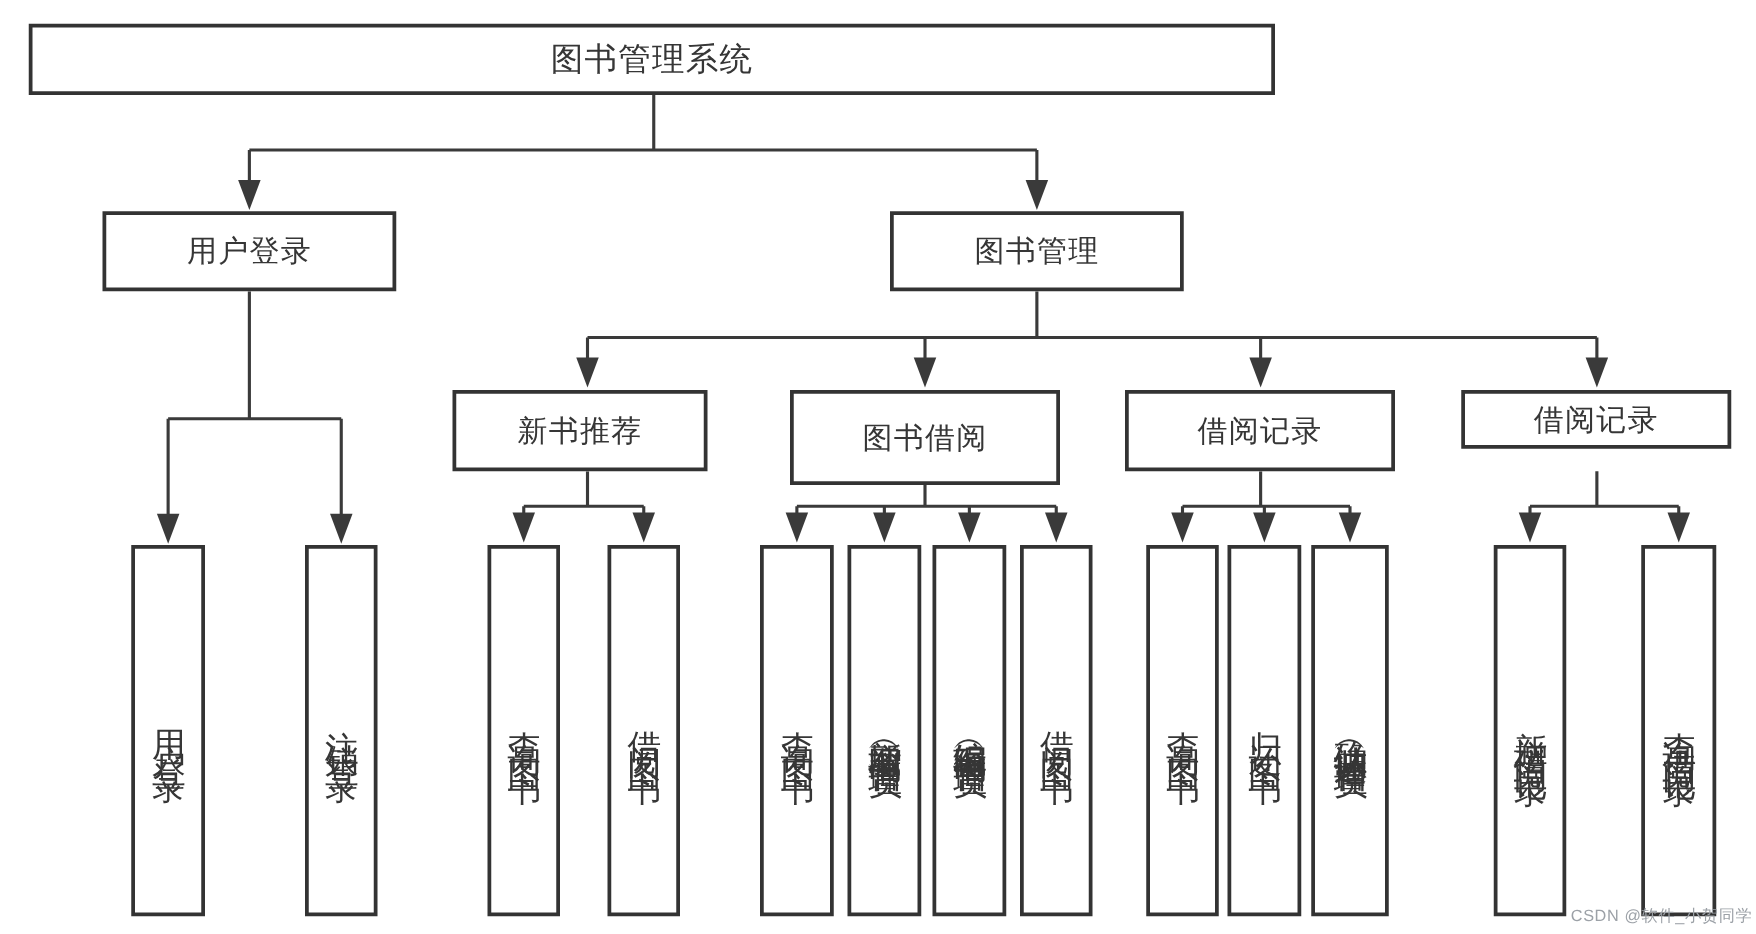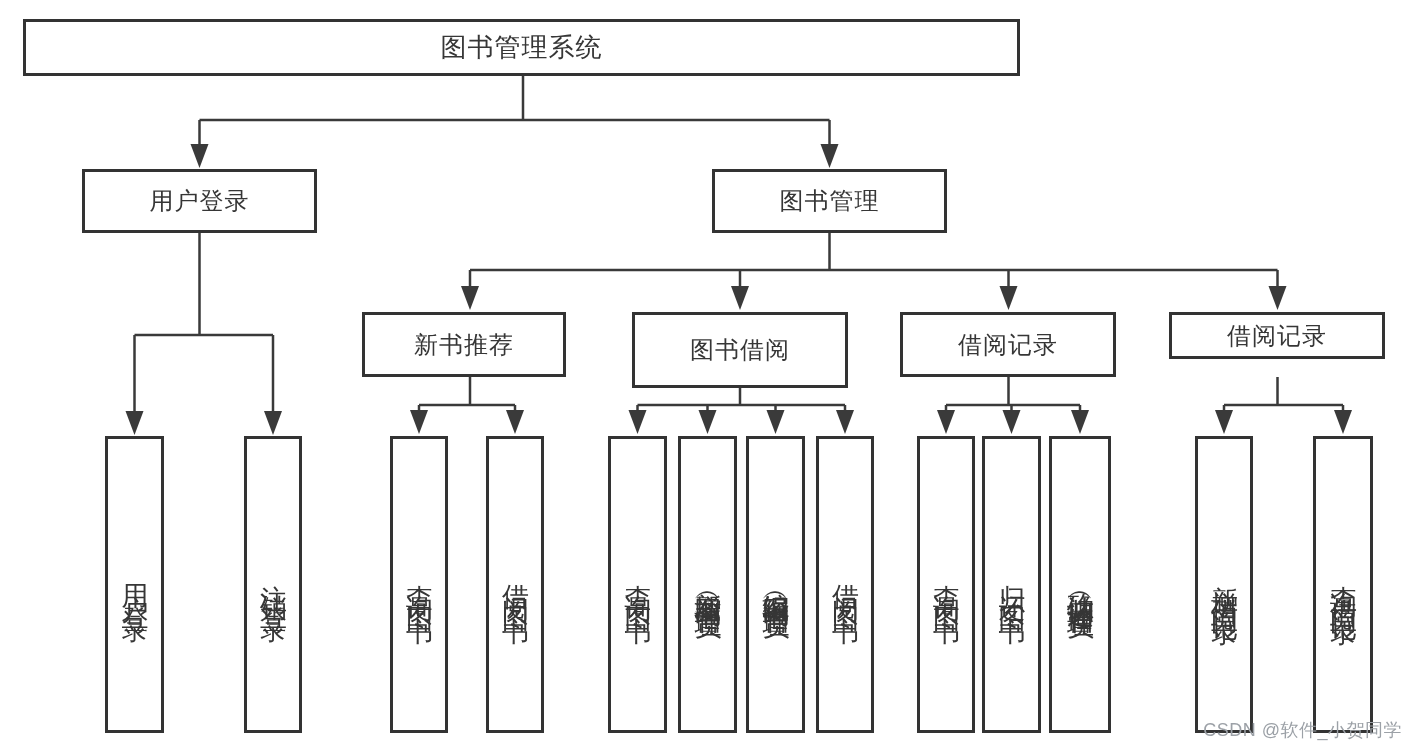--- a/index.html
+++ b/index.html
@@ -33,21 +33,21 @@
   .vbox  { font-size: 27px; }
   .vbox span {
     writing-mode: vertical-rl;
     text-orientation: mixed;
     line-height: 1;
   }
   .watermark {
     position: absolute;
     right: 3px;
     bottom: 5px;
-    font-size: 18px;
+    font-size: 13px;
     color: #9ca1a7;
     letter-spacing: 0.5px;
     z-index: 5;
   }
 </style>
 </head>
 <body>
 
 <svg id="connectors" viewBox="0 0 1405 747" xmlns="http://www.w3.org/2000/svg">
   <path d="

